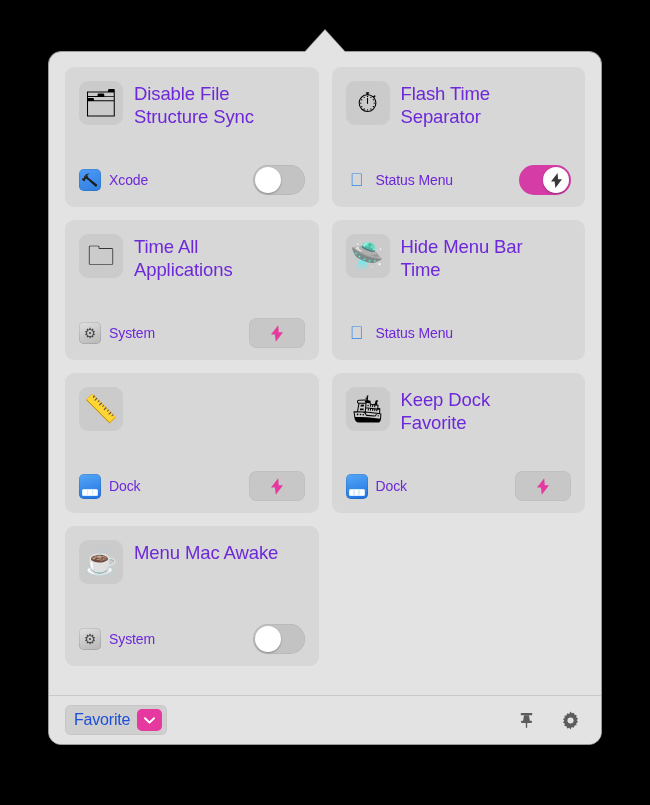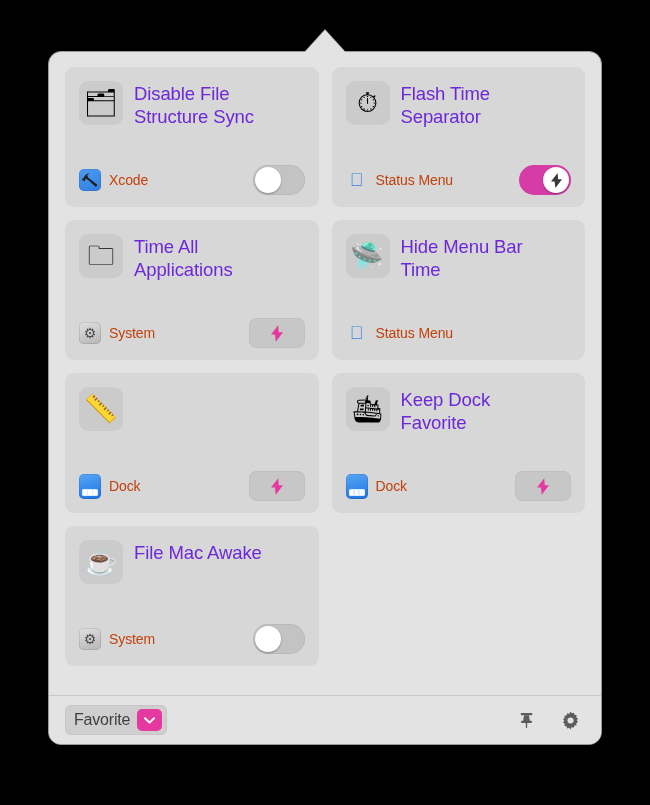--- a/index.html
+++ b/index.html
@@ -170,21 +170,21 @@
 
   
   .app-icon.apple {
     background: transparent;
     color: #2f86e6;
     font-size: 18px;
   }
 
   .app-label {
     font-size: 14px;
-    color: #c2410c;
+    color: #6d28d9;
     letter-spacing: -0.1px;
     flex: 1 1 auto;
   }
 
   
   .toggle {
     width: 52px;
     height: 30px;
     border-radius: 15px;
     position: relative;
@@ -245,21 +245,21 @@
     display: inline-flex;
     align-items: center;
     gap: 7px;
     background: #CFCFCF;
     border-radius: 6px;
     padding: 4px 5px 4px 9px;
     box-shadow: inset 0 0 0 0.5px rgba(0,0,0,0.08);
   }
   .favorite-chip .fav-label {
     font-size: 16px;
-    color: #404040;
+    color: #1d4ed8;
     letter-spacing: -0.2px;
   }
   .chevron-btn {
     width: 25px;
     height: 22px;
     border-radius: 5px;
     background: #E5399F;
     display: flex;
     align-items: center;
     justify-content: center;
@@ -394,21 +394,21 @@
             <svg class="bolt-svg" width="12" height="17" viewBox="0 0 11 15">
               <path d="M6.6 0 0 8.4h3.6L4.4 15 11 6.3H7.1L6.6 0z" fill="#E5399F"></path>
             </svg>
           </div>
         </div>
       </div>
 
       <div class="card">
         <div class="card-head">
           <div class="card-icon">☕</div>
-          <div class="card-title">File Mac Awake</div>
+          <div class="card-title">Menu Mac Awake</div>
         </div>
         <div class="card-foot">
           <div class="app-icon system">⚙</div>
           <div class="app-label">System</div>
           <div class="toggle off">
             <div class="knob"></div>
           </div>
         </div>
       </div>
 

